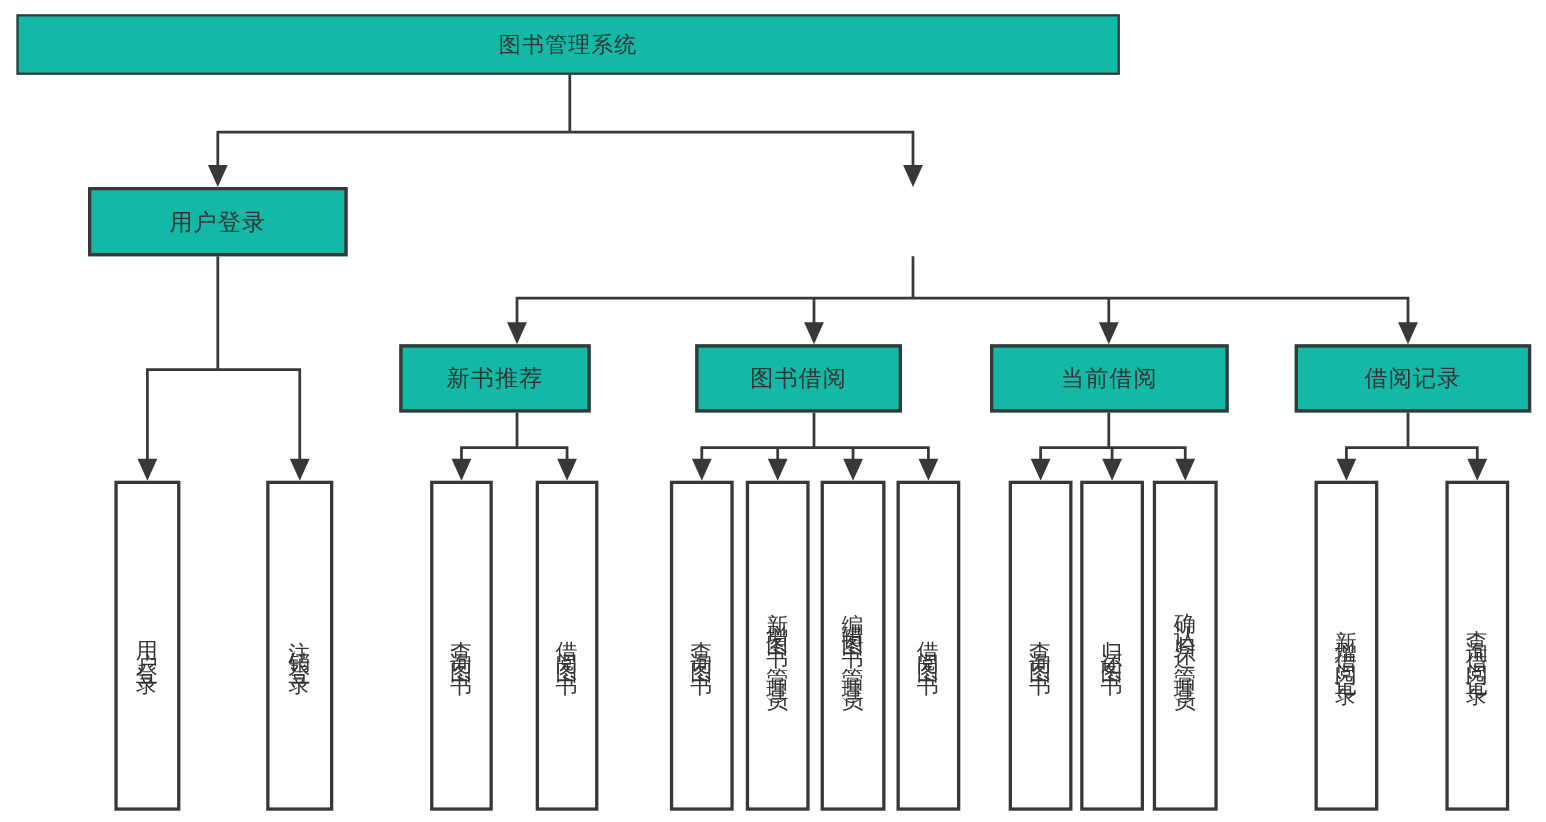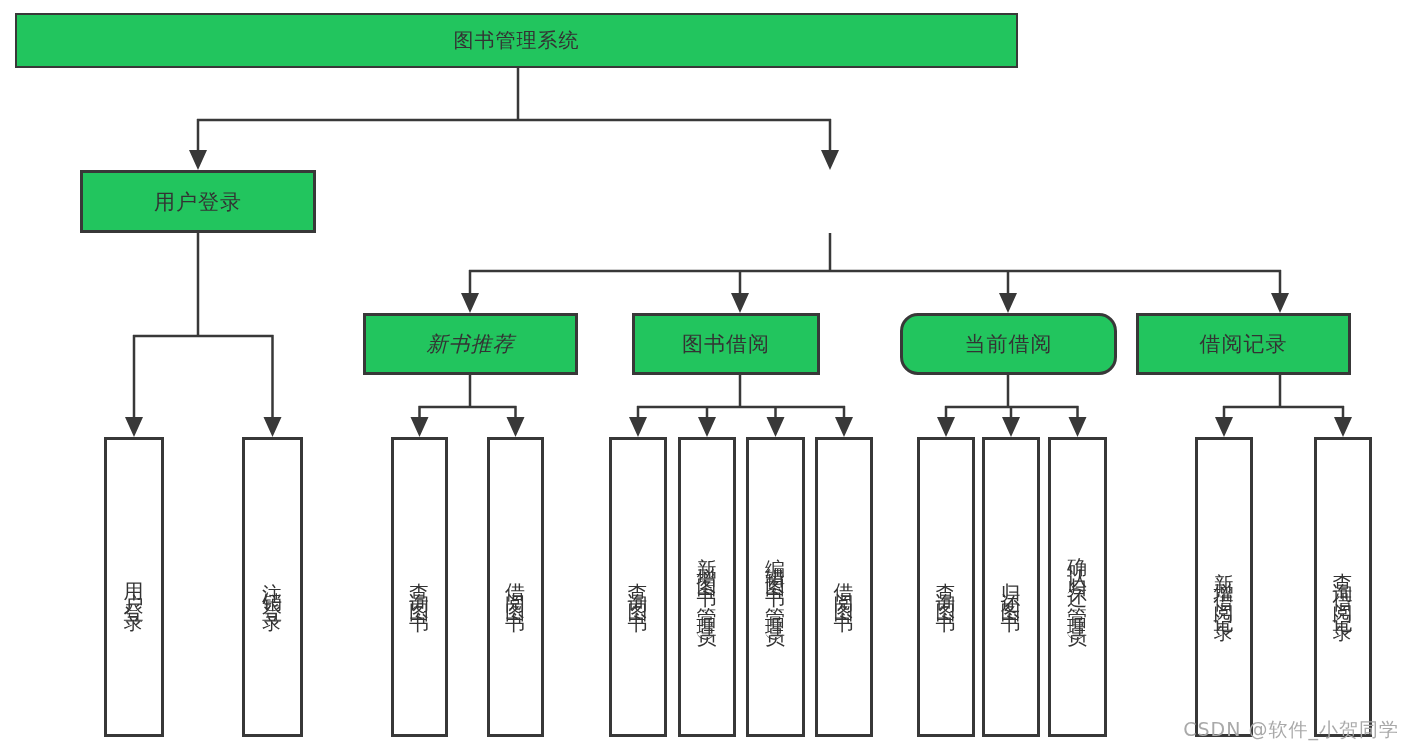--- a/index.html
+++ b/index.html
@@ -19,21 +19,21 @@
   #connector-svg {
     position: absolute;
     left: 0;
     top: 0;
     width: 1405px;
     height: 747px;
   }
   .hbox {
     position: absolute;
     box-sizing: border-box;
-    background: #22c55e;
+    background: #14b8a6;
     border: 3px solid #383838;
     display: flex;
     align-items: center;
     justify-content: center;
     font-size: 21px;
     letter-spacing: 1px;
     color: #333333;
     white-space: nowrap;
   }
   .hbox.root {
@@ -127,24 +127,24 @@
              M1002 417 L1020 417 L1011 437 Z
              M1068.5 417 L1086.5 417 L1077.5 437 Z
              M1215 417 L1233 417 L1224 437 Z
              M1334 417 L1352 417 L1343 437 Z"></path>
   </svg>
 
   <div class="hbox root" style="left:15px; top:13px; width:1003px; height:55px;">图书管理系统</div>
 
   <div class="hbox" style="left:80px; top:170px; width:236px; height:63px;">用户登录</div>
 
-  <div class="hbox" style="left:363px; top:313px; width:215px; height:62px;font-style:italic;">新书推荐</div>
+  <div class="hbox" style="left:363px; top:313px; width:174px; height:62px;">新书推荐</div>
   <div class="hbox" style="left:632px; top:313px; width:188px; height:62px;">图书借阅</div>
-  <div class="hbox" style="left:900px; top:313px; width:217px; height:62px;border-radius:18px;">当前借阅</div>
-  <div class="hbox" style="left:1136px; top:313px; width:215px; height:62px;">借阅记录</div>
+  <div class="hbox" style="left:900px; top:313px; width:217px; height:62px;">当前借阅</div>
+  <div class="hbox" style="left:1177px; top:313px; width:215px; height:62px;">借阅记录</div>
 
   <div class="vbox" style="left:104px; width:60px;">
     <span class="vtext">用户登录</span>
   </div>
   <div class="vbox" style="left:242px; width:61px;">
     <span class="vtext">注销登录</span>
   </div>
 
   <div class="vbox" style="left:391px; width:57px;">
     <span class="vtext">查询图书</span>
@@ -176,15 +176,14 @@
     <span class="vtext">确认归还（管理员）</span>
   </div>
 
   <div class="vbox" style="left:1195px; width:58px;">
     <span class="vtext">新增借阅记录</span>
   </div>
   <div class="vbox" style="left:1314px; width:58px;">
     <span class="vtext">查询借阅记录</span>
   </div>
 
-  <div class="watermark">CSDN @软件_小贺同学</div>
 
 </div>
 
 </body></html>

